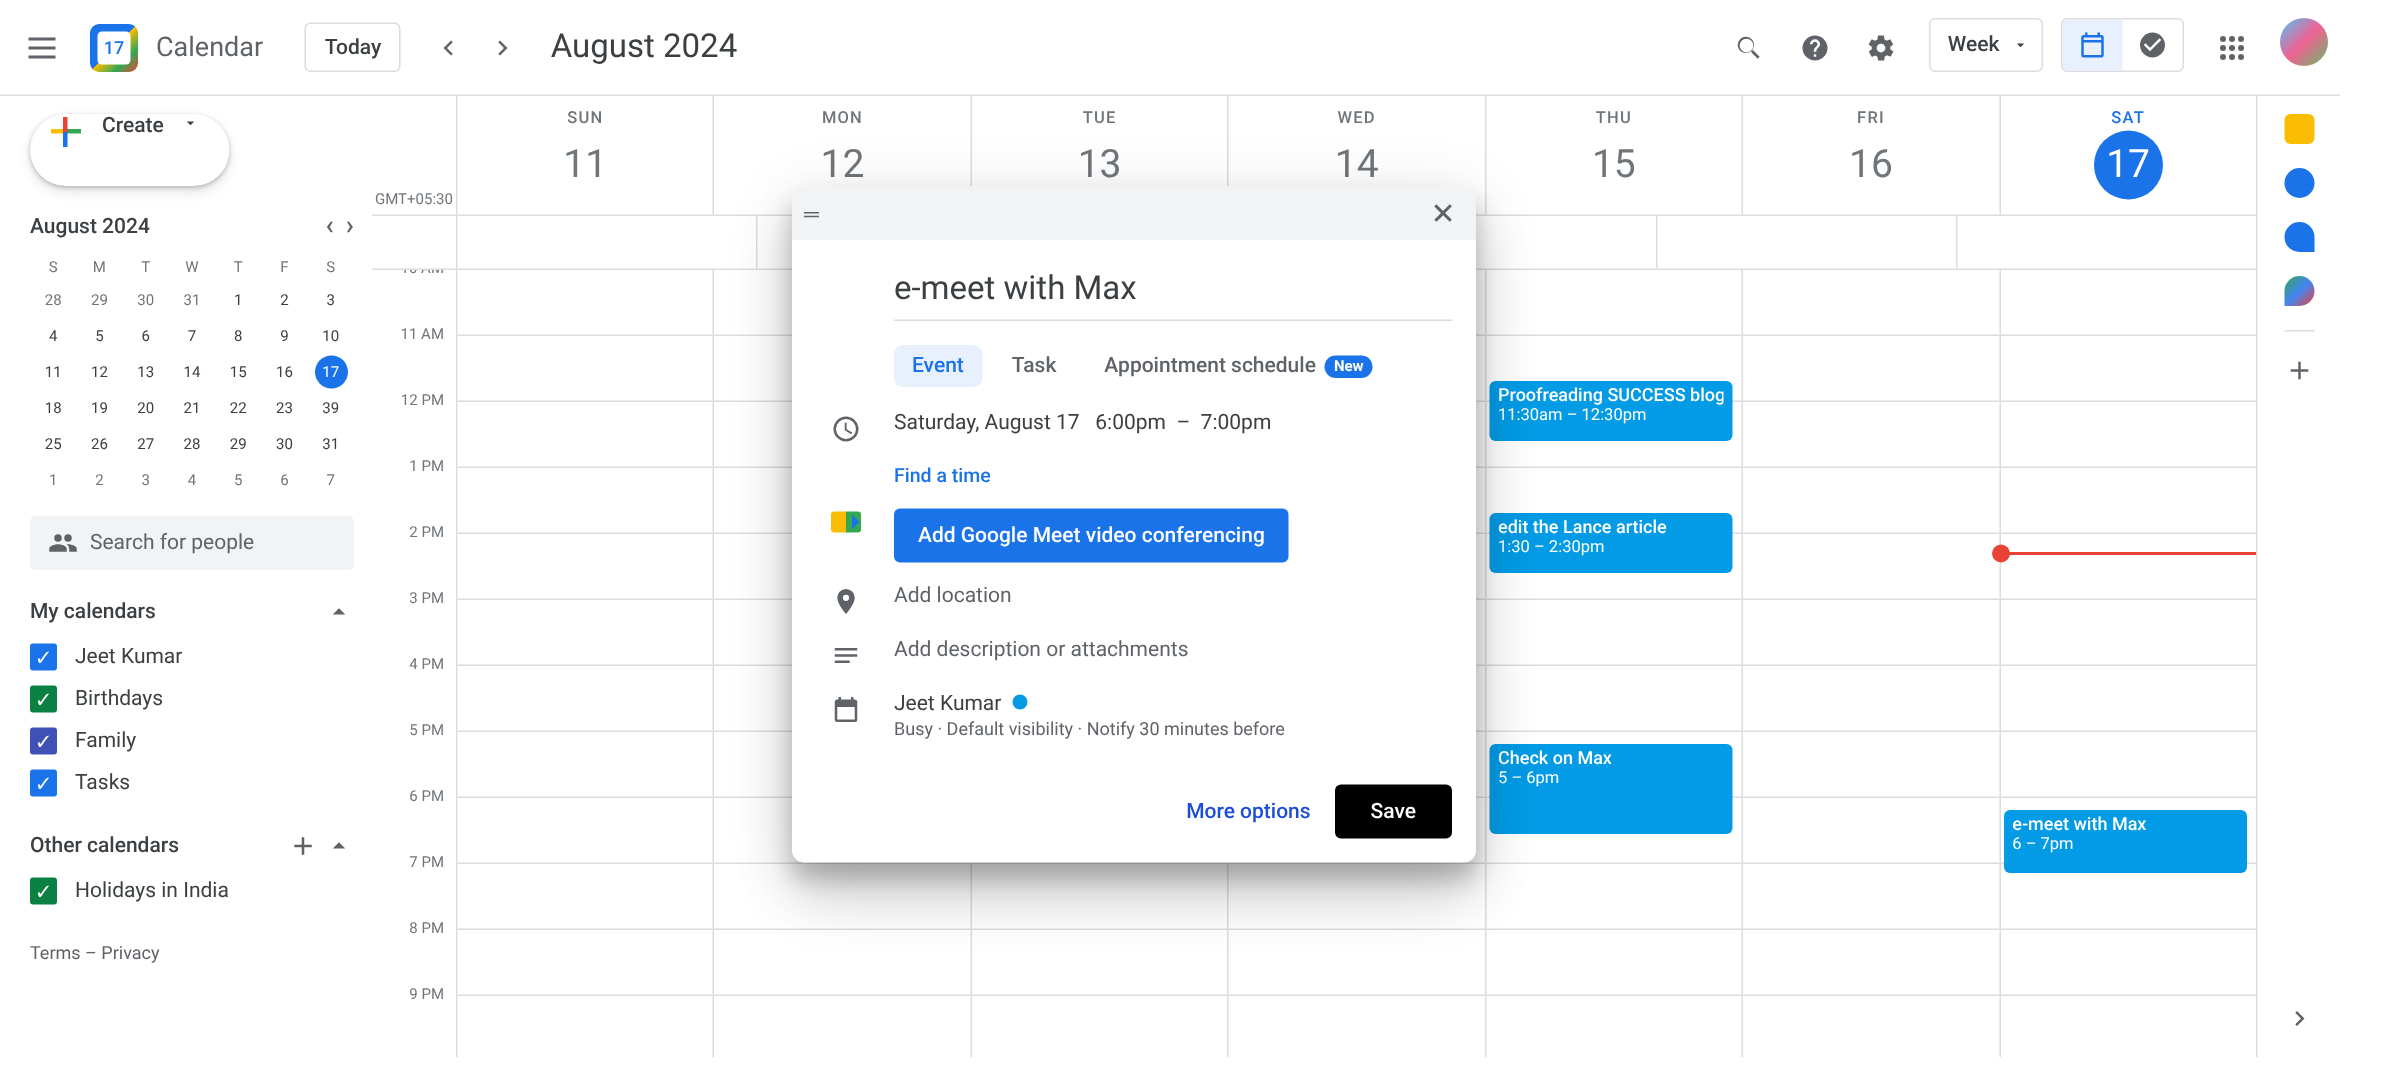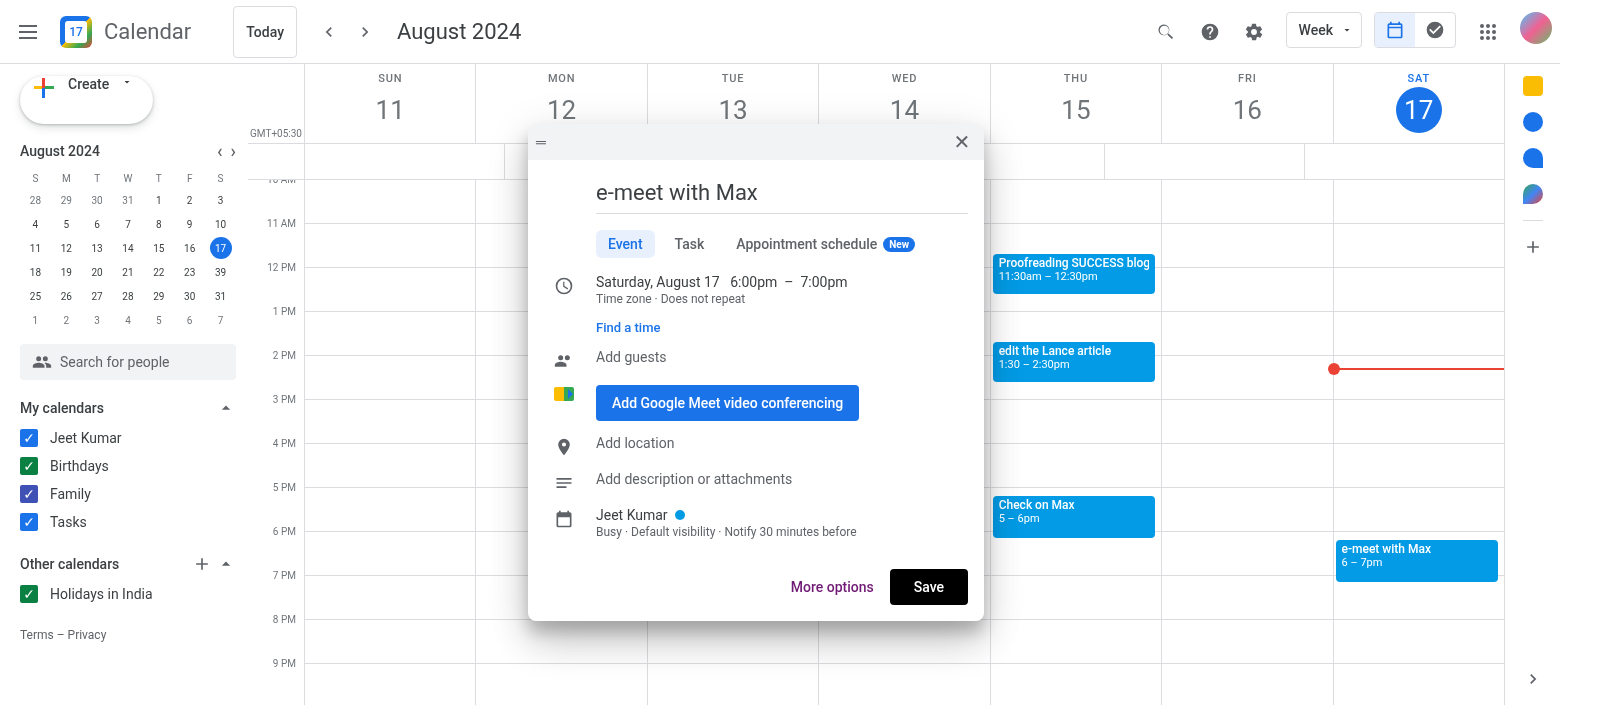--- a/index.html
+++ b/index.html
@@ -7,22 +7,22 @@
 
 
 .header { height:64px; display:flex; align-items:center; padding:8px; border-bottom:1px solid #dadce0; gap:4px; }
 .icon-btn { width:40px; height:40px; border-radius:50%; display:flex; align-items:center; justify-content:center; cursor:pointer; color:#5f6368; }
 .menu-icon { width:18px; height:2px; background:#5f6368; position:relative; }
 .menu-icon::before,.menu-icon::after { content:''; position:absolute; width:18px; height:2px; background:#5f6368; left:0; }
 .menu-icon::before { top:-6px; } .menu-icon::after { top:6px; }
 .logo { width:40px; height:40px; display:flex; align-items:center; justify-content:center; margin-left:4px; }
 .logo-box { width:32px; height:32px; background:linear-gradient(135deg,#1a73e8 0%,#1a73e8 50%,#fbbc04 50%,#34a853 75%,#ea4335 100%); border-radius:6px; display:flex; align-items:center; justify-content:center; color:#fff; font-size:13px; font-weight:500; position:relative; }
 .logo-box::after { content:'17'; position:absolute; background:#fff; color:#1a73e8; width:22px; height:22px; border-radius:3px; display:flex; align-items:center; justify-content:center; font-size:12px; font-weight:500; }
-.app-name { font-size:22px; color:#5f6368; margin-left:4px; margin-right:38px; }
-.today-btn { height:52px; padding:0 12px; border:1px solid #dadce0; border-radius:4px; background:#fff; color:#3c4043; font-size:14px; font-weight:500; cursor:pointer; margin-right:12px; }
+.app-name { font-size:18px; color:#5f6368; margin-left:4px; margin-right:24px; }
+.today-btn { height:33px; padding:0 12px; border:1px solid #dadce0; border-radius:4px; background:#fff; color:#3c4043; font-size:14px; font-weight:500; cursor:pointer; margin-right:12px; }
 .nav-arrow { width:32px; height:32px; display:flex; align-items:center; justify-content:center; cursor:pointer; color:#5f6368; border-radius:50%; }
 .month-label { font-size:22px; color:#3c4043; margin-left:12px; }
 .header-right { margin-left:auto; display:flex; align-items:flex-start; gap:4px; }
 .view-select { height:36px; padding:0 8px 0 12px; border:1px solid #dadce0; border-radius:4px; background:#fff; color:#3c4043; font-size:14px; font-weight:500; cursor:pointer; display:flex; align-items:center; gap:8px; margin:0 8px; }
 .toggle-group { display:flex; border:1px solid #dadce0; border-radius:4px; overflow:hidden; margin-right:8px; }
 .toggle-btn { width:40px; height:34px; display:flex; align-items:center; justify-content:center; cursor:pointer; color:#5f6368; }
 .toggle-btn.active { background:#e8f0fe; color:#1a73e8; }
 .avatar { width:32px; height:32px; border-radius:50%; background:linear-gradient(135deg,#4fc3f7,#f06292,#66bb6a); margin-left:8px; }
 .apps-grid { width:16px; height:16px; display:grid; grid-template-columns:repeat(3,4px); grid-template-rows:repeat(3,4px); gap:2px; }
 .apps-grid span { background:#5f6368; border-radius:50%; }
@@ -98,21 +98,21 @@
 .dlg-tab.active { background:#e8f0fe; color:#1a73e8; }
 .new-badge { background:#1a73e8; color:#fff; font-size:10px; font-weight:700; padding:2px 6px; border-radius:10px; }
 .dlg-row { display:flex; align-items:flex-start; margin-bottom:14px; }
 .dlg-icon { width:40px; display:flex; justify-content:center; color:#5f6368; padding-top:2px; flex-shrink:0; margin-right:12px; }
 .dlg-content { flex:1; font-size:14px; color:#3c4043; }
 .dlg-content .sub { font-size:12px; color:#5f6368; margin-top:2px; }
 .dlg-link { color:#1a73e8; font-size:13px; font-weight:500; cursor:pointer; }
 .dlg-placeholder { color:#5f6368; font-size:14px; cursor:pointer; }
 .meet-btn { background:#1a73e8; color:#fff; border:none; padding:10px 16px; border-radius:4px; font-size:14px; font-weight:500; cursor:pointer; }
 .dlg-footer { display:flex; justify-content:flex-end; align-items:center; gap:16px; padding:16px; }
-.more-opts { font-size:14px; color:#701a75; font-weight:500; cursor:pointer;margin-left:28px; }
+.more-opts { font-size:14px; color:#1d4ed8; font-weight:500; cursor:pointer;margin-left:28px; }
 .save-btn { background:#000000; color:#fff; border:none; padding:10px 24px; border-radius:4px; font-size:14px; font-weight:500; cursor:pointer; }
 .cal-dot { width:10px; height:10px; border-radius:50%; background:#039be5; display:inline-block; }
 
 svg { width:20px; height:20px; fill:currentColor; }
 .chevron { width:12px; height:12px; }
 </style>
 </head>
 <body>
 
 <div class="header">
@@ -462,21 +462,21 @@
             <div class="hour-line"></div>
             <div class="hour-line"></div>
             <div class="event" style="top: 74px; height: 40px;">
               <div class="event-title">Proofreading SUCCESS blog</div>
               <div class="event-time">11:30am – 12:30pm</div>
             </div>
             <div class="event" style="top: 162px; height: 40px;">
               <div class="event-title">edit the Lance article</div>
               <div class="event-time">1:30 – 2:30pm</div>
             </div>
-            <div class="event" style="top: 316px; height: 42px;">
+            <div class="event" style="top: 316px; height: 60px;">
               <div class="event-title">Check on Max</div>
               <div class="event-time">5 – 6pm</div>
             </div>
           </div>
           <div class="grid-col">
             <div class="hour-line"></div>
             <div class="hour-line"></div>
             <div class="hour-line"></div>
             <div class="hour-line"></div>
             <div class="hour-line"></div>
@@ -543,37 +543,28 @@
     </div>
 
     <div class="dlg-row">
       <div class="dlg-icon">
           <svg viewBox="0 0 24 24">
             <path d="M12 2a10 10 0 1010 10A10 10 0 0012 2zm0 18a8 8 0 118-8 8 8 0 01-8 8zm.5-13H11v6l5.2 3.1.8-1.3-4.5-2.7z"></path>
           </svg>
         </div>
       <div class="dlg-content">
         <span>Saturday, August 17</span>&nbsp;&nbsp;&nbsp;<span>6:00pm</span>&nbsp;&nbsp;<span>–</span>&nbsp;&nbsp;<span>7:00pm</span>
-        <div class="sub">Time zone · Does not repeat</div>
       </div>
     </div>
 
     <div class="dlg-row">
       <div class="dlg-icon"></div>
       <div class="dlg-link">Find a time</div>
     </div>
 
-    <div class="dlg-row">
-      <div class="dlg-icon">
-          <svg viewBox="0 0 24 24">
-            <path d="M16 11a3 3 0 10-3-3 3 3 0 003 3zm-8 0a3 3 0 10-3-3 3 3 0 003 3zm0 2c-2.3 0-7 1.2-7 3.5V19h14v-2.5c0-2.3-4.7-3.5-7-3.5z"></path>
-          </svg>
-        </div>
-      <div class="dlg-placeholder">Add guests</div>
-    </div>
 
     <div class="dlg-row">
       <div class="dlg-icon">
           <div style="width:20px;height:14px;background:linear-gradient(90deg,#fbbc04 50%,#34a853 50%);border-radius:2px;position:relative">
             <div style="position:absolute;right:-4px;top:2px;border:5px solid transparent;border-left-color:#1a73e8"></div>
           </div>
         </div>
       <button class="meet-btn">Add Google Meet video conferencing</button>
     </div>
 

